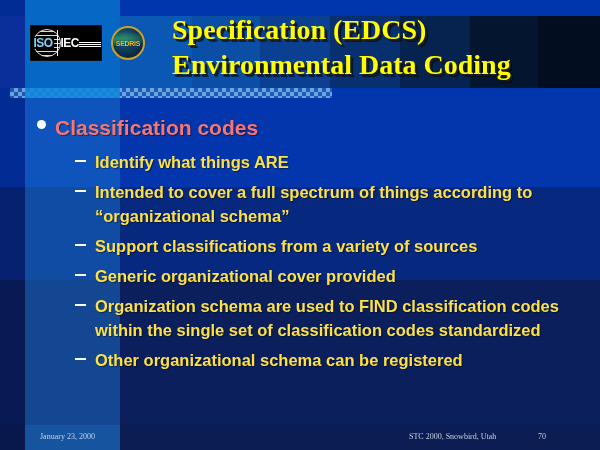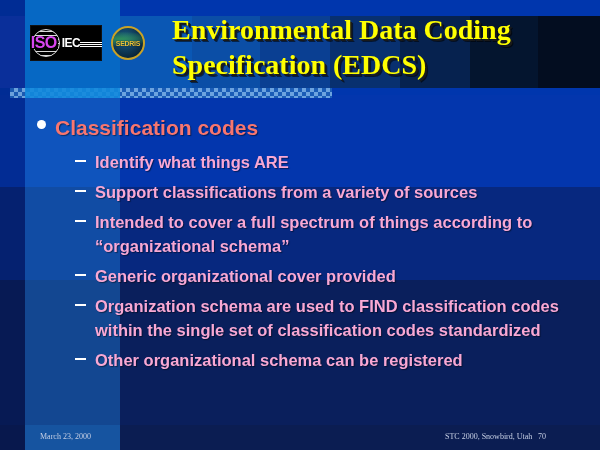--- a/index.html
+++ b/index.html
@@ -129,24 +129,24 @@
     border-radius: 50%;
     border: 1px solid #fff;
     box-sizing: border-box;
     background:
       repeating-linear-gradient(0deg, #fff 0 1px, transparent 1px 4px);
     opacity: 0.85;
   }
   .iso-text {
     position: relative;
     z-index: 2;
-    color: #d946ef;
+    color: #7dd3fc;
     font-family: "Liberation Sans", sans-serif;
     font-weight: bold;
-    font-size: 16px;
+    font-size: 12px;
     letter-spacing: -0.5px;
     background: #000;
     padding: 0 1px;
     line-height: 12px;
   }
   .iso-divider { width: 2px; height: 26px; background: #fff; }
   .iec-mark {
     display: flex;
     flex-direction: row;
     align-items: center;
@@ -234,21 +234,21 @@
   }
   .lvl2-list {
     margin: 9px 0 0 0;
     padding: 0;
     list-style: none;
   }
   .lvl2 {
     position: relative;
     margin-left: 95px;
     margin-right: 38px;
-    color: #f9a8d4;
+    color: #fde047;
     font-weight: bold;
     font-size: 16.5px;
     line-height: 24px;
     margin-bottom: 6px;
     text-shadow: 1px 1px 1px rgba(0,0,0,0.45);
   }
   .lvl2 .marker {
     position: absolute;
     left: -20px;
     top: 10px;
@@ -260,21 +260,21 @@
   
   .footer {
     position: absolute;
     left: 0; top: 430px;
     width: 600px; height: 20px;
     font-family: "Liberation Serif", serif;
     font-size: 8px;
     color: #c6cfe4;
   }
   .footer-date  { position: absolute; left: 40px;  top: 2px; }
-  .footer-event { position: absolute; left: 445px; top: 2px; }
+  .footer-event { position: absolute; left: 409px; top: 2px; }
   .footer-page  { position: absolute; left: 538px; top: 2px; }
 </style>
 </head>
 <body>
 
 <div id="slide">
 
   <div class="bg-layer band-top"></div>
   <div class="bg-layer band-upper"></div>
   <div class="bg-layer band-mid"></div>
@@ -311,56 +311,56 @@
         <span class="iec-text">IEC</span>
         <span class="iec-lines"></span>
       </div>
     </div>
     <div class="sedris">
       <span class="sedris-text">SEDRIS</span>
     </div>
   </div>
 
   <div class="title">
+    <span class="title-line">Specification (EDCS)</span>
     <span class="title-line">Environmental Data Coding</span>
-    <span class="title-line">Specification (EDCS)</span>
   </div>
 
   <div class="body-area">
     <div class="lvl1">
       <span class="marker"></span>
       <span>Classification codes</span>
     </div>
     <ul class="lvl2-list">
       <li class="lvl2">
         <span class="marker"></span>
         <span>Identify what things ARE</span>
       </li>
       <li class="lvl2">
         <span class="marker"></span>
+        <span>Intended to cover a full spectrum of things according to “organizational schema”</span>
+      </li>
+      <li class="lvl2">
+        <span class="marker"></span>
         <span>Support classifications from a variety of sources</span>
       </li>
       <li class="lvl2">
         <span class="marker"></span>
-        <span>Intended to cover a full spectrum of things according to “organizational schema”</span>
-      </li>
-      <li class="lvl2">
-        <span class="marker"></span>
         <span>Generic organizational cover provided</span>
       </li>
       <li class="lvl2">
         <span class="marker"></span>
         <span>Organization schema are used to FIND classification codes within the single set of classification codes standardized</span>
       </li>
       <li class="lvl2">
         <span class="marker"></span>
         <span>Other organizational schema can be registered</span>
       </li>
     </ul>
   </div>
 
   <div class="footer">
-    <span class="footer-date">March 23, 2000</span>
+    <span class="footer-date">January 23, 2000</span>
     <span class="footer-event">STC 2000, Snowbird, Utah</span>
     <span class="footer-page">70</span>
   </div>
 
 </div>
 
 </body></html>

